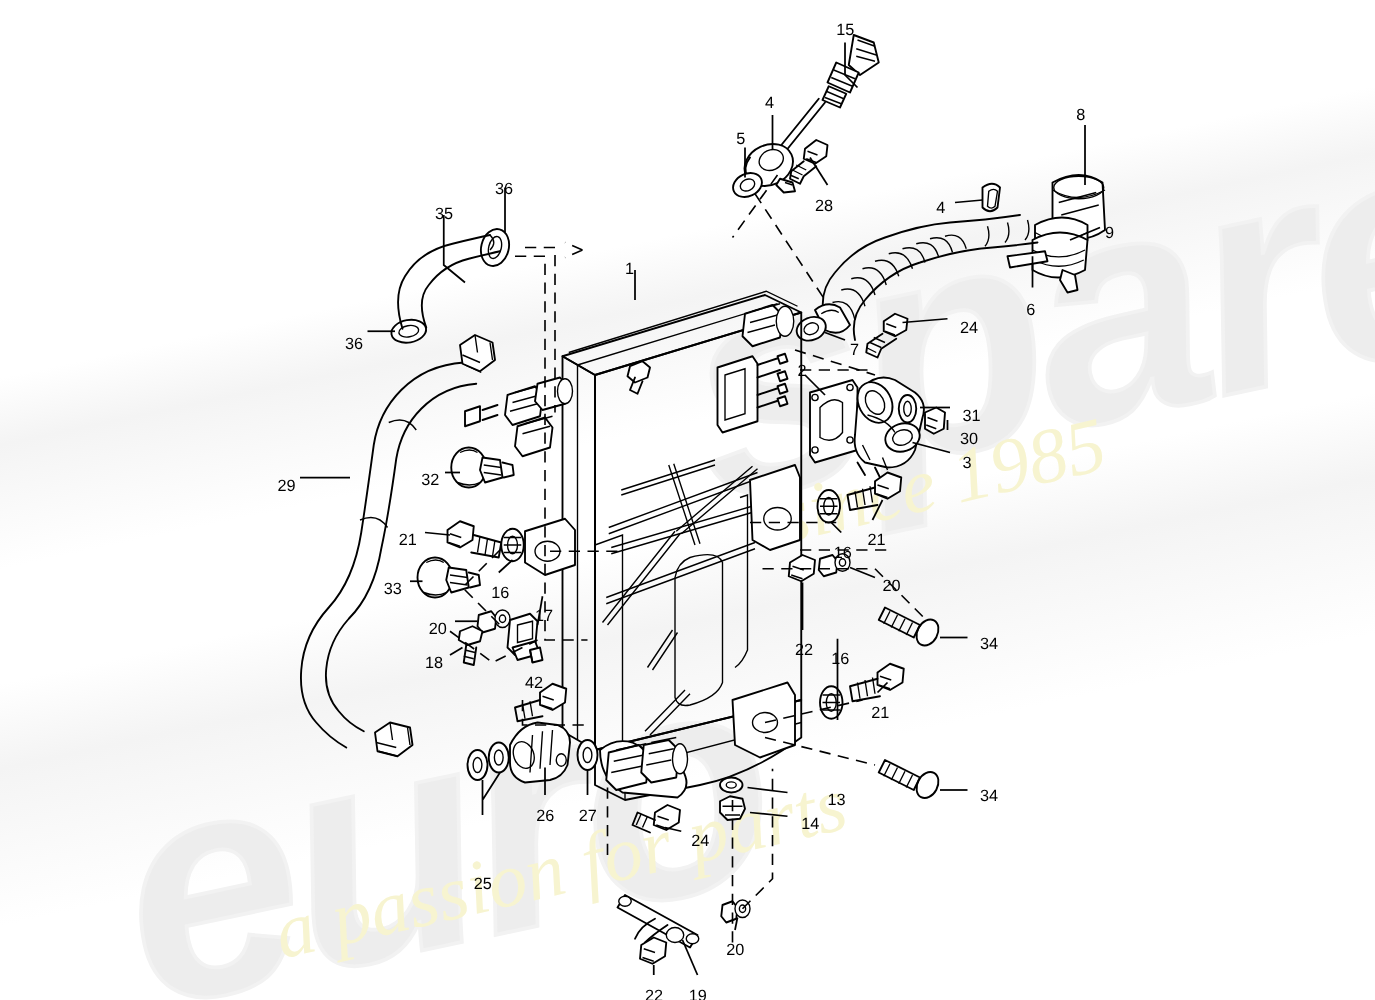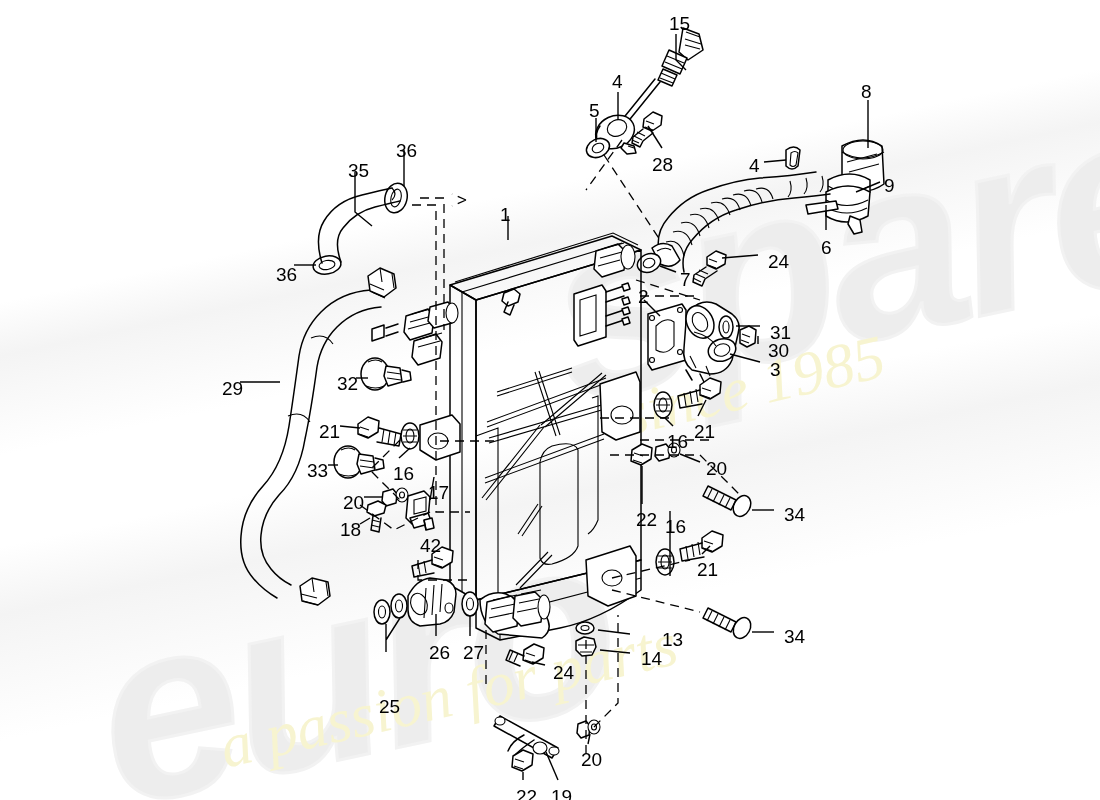--- a/index.html
+++ b/index.html
@@ -30,21 +30,21 @@
     user-select:none;
   }
   .wm-band{
     position:absolute;
     background:linear-gradient(180deg,rgba(0,0,0,0) 0%,#f4f4f4 35%,#fafafa 70%,rgba(0,0,0,0) 100%);
   }
   
   .lbl{
     position:absolute;
     font-family:"Liberation Sans", sans-serif;
-    font-size:19px;
+    font-size:13px;
     color:#000;
     line-height:19px;
     white-space:nowrap;
     user-select:none;
   }
   svg.art{position:absolute;left:0;top:0;width:1100px;height:800px;}
   .st{fill:none;stroke:#000;stroke-width:1.5;stroke-linejoin:round;stroke-linecap:round;}
   .stf{fill:#ffffff;stroke:#000;stroke-width:1.5;stroke-linejoin:round;stroke-linecap:round;}
   .thin{fill:none;stroke:#000;stroke-width:1.1;}
   .thinf{fill:#fff;stroke:#000;stroke-width:1.1;}

